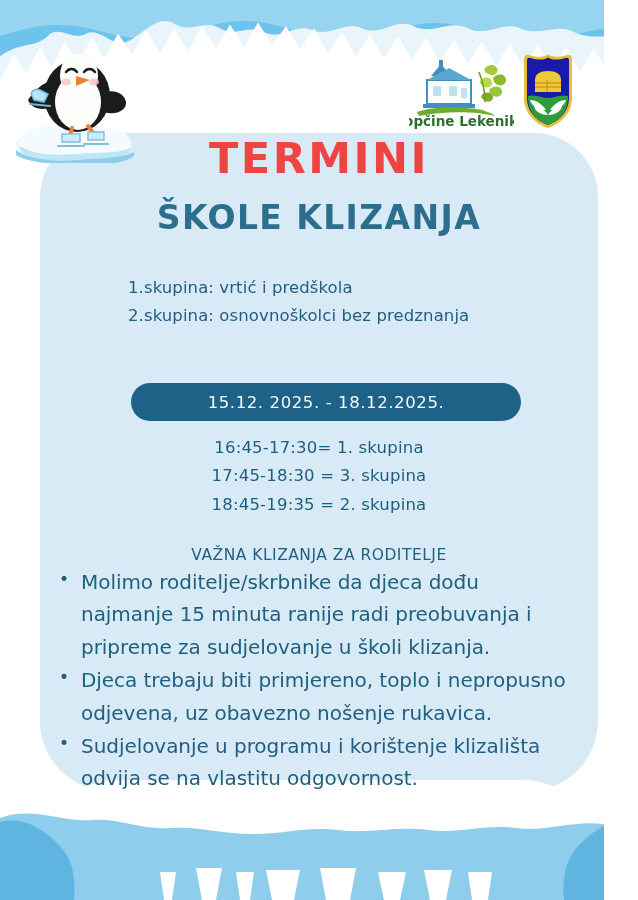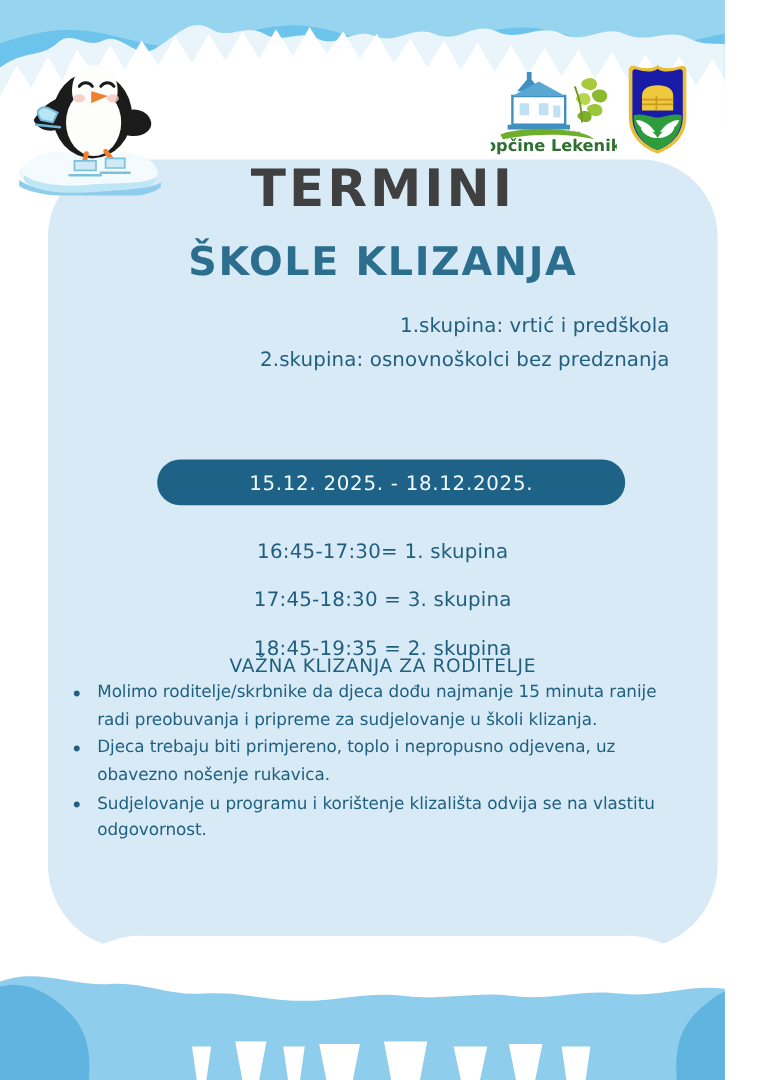--- a/index.html
+++ b/index.html
@@ -68,39 +68,38 @@
   
   .title-block{
     position:absolute; left:40px; top:137px; width:558px;
     text-align:center; z-index:8;
   }
   .title-main{
     font-family:"DejaVu Sans", sans-serif;
     font-weight:bold;
     font-size:43px;
     letter-spacing:2.5px;
-    color:#404040;
+    color:#ef4444;
     line-height:1.0;
     text-transform:uppercase;
   }
   .title-sub{
     font-family:"DejaVu Sans", sans-serif;
     font-weight:bold;
     font-size:33px;
     letter-spacing:1.4px;
     color:#2b6e8e;
     line-height:1.05;
     margin-top:21px;
     text-transform:uppercase;
   }
 
   .groups{
-    position:absolute; left:128px; top:258px; width:430px;
+    position:absolute; left:128px; top:274px; width:430px;
     z-index:8;
-    text-align:right;
   }
   .groups .g-line{
     font-family:"DejaVu Sans", sans-serif;
     font-size:16.5px;
     color:#205f7f;
     line-height:1.72;
     letter-spacing:.1px;
     white-space:nowrap;
   }
 
@@ -123,21 +122,20 @@
   .times{
     position:absolute; left:40px; top:434px; width:558px;
     text-align:center; z-index:8;
   }
   .times .t-line{
     font-family:"DejaVu Sans", sans-serif;
     font-size:16.5px;
     color:#1e5e7e;
     line-height:1.72;
     letter-spacing:.2px;
-    margin-top:12px;
   }
 
   .notes-heading{
     position:absolute; left:40px; top:546px; width:558px;
     text-align:center; z-index:8;
     font-family:"DejaVu Sans", sans-serif;
     font-size:15.5px;
     color:#1f5f7f;
     letter-spacing:.5px;
   }
@@ -155,21 +153,21 @@
   .note-bullet{
     flex:0 0 auto;
     width:14px;
     text-align:center;
     color:#1f5f7f;
     font-size:17px;
     line-height:1.62;
   }
   .note-text{
     font-family:"DejaVu Sans", sans-serif;
-    font-size:14px;
+    font-size:20px;
     color:#1f5f7f;
     line-height:1.62;
     letter-spacing:-.05px;
   }
 </style>
 </head>
 <body>
 
 <div class="poster">
 

